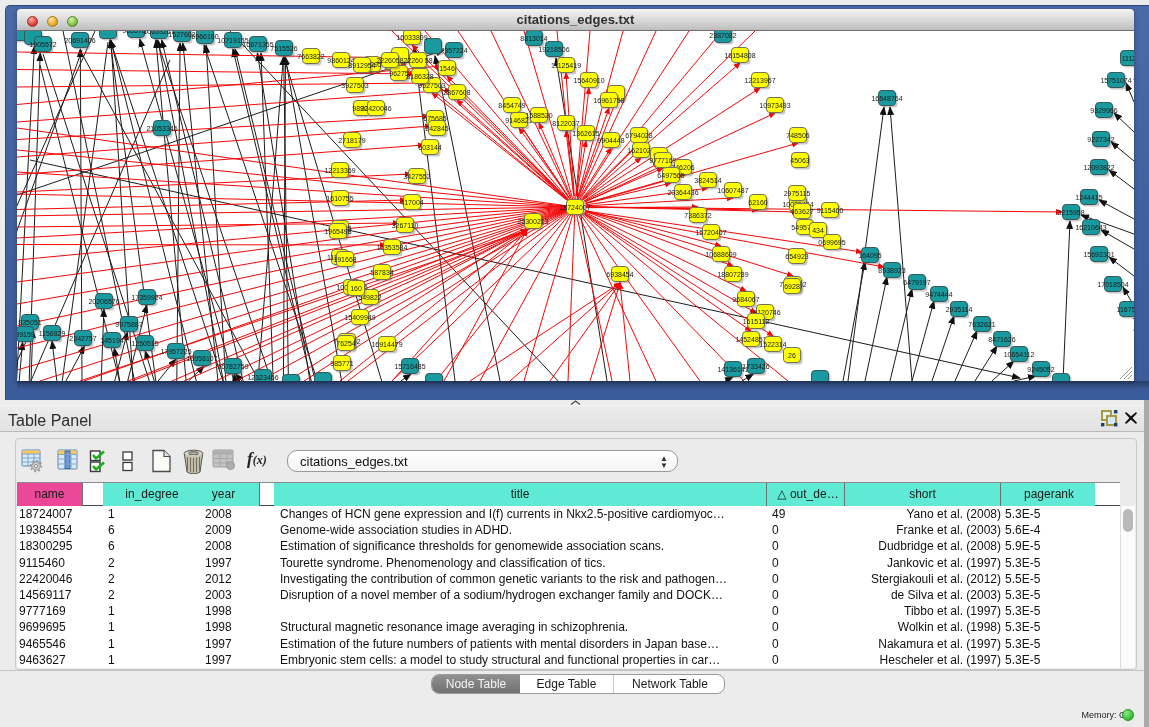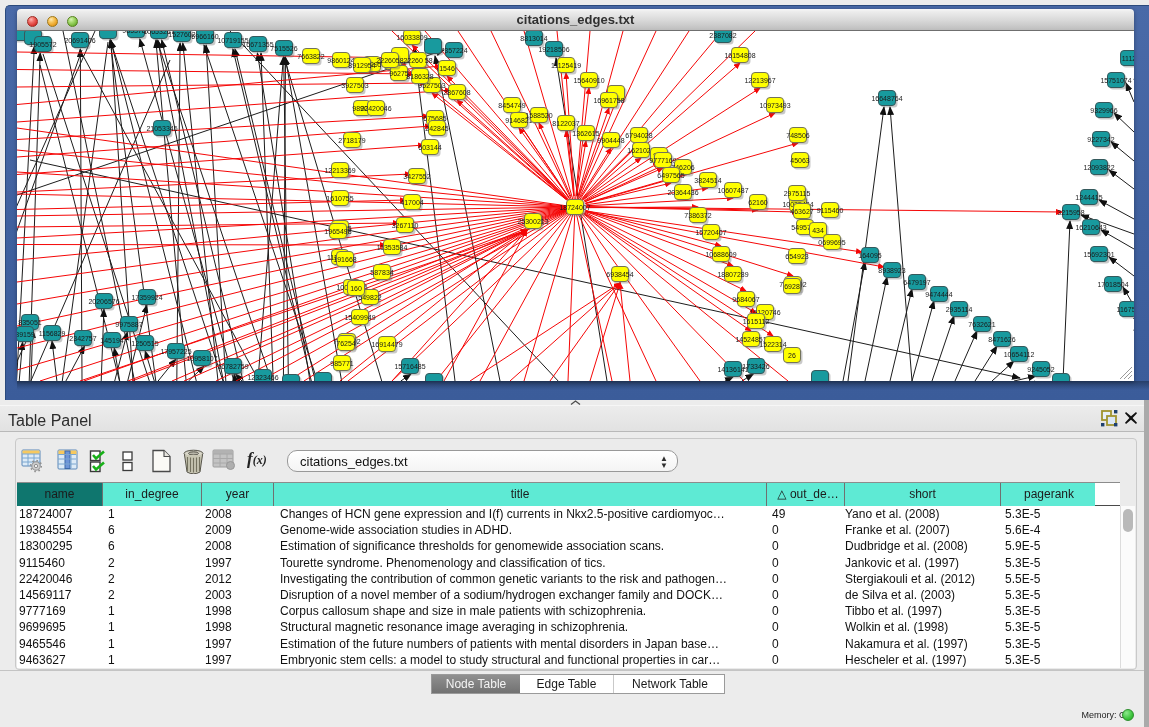--- a/index.html
+++ b/index.html
@@ -21,43 +21,43 @@
 
 #tpbar{left:0;top:405px;width:1149px;height:27px;background:linear-gradient(180deg,#ececec,#e2e2e2);border-top:1px solid #f6f6f6;border-bottom:1px solid #b9b9b9}
 #tpbar .t{position:absolute;left:8px;top:6px;font-size:16px;color:#2c2c2c}
 
 #panel{left:15px;top:438px;width:1122px;height:232px;background:#ebebeb;border:1px solid #c9c9c9;border-radius:4px}
 #combo{left:287px;top:450px;width:391px;height:22px;background:linear-gradient(180deg,#ffffff,#f4f4f4);border:1px solid #999;border-radius:10px;font-size:13px;color:#111;padding:2.5px 0 0 12px}
 #combo .arr{position:absolute;right:9px;top:3.5px;font-size:8px;color:#2e2e2e;line-height:7.5px;text-align:center}
 
 #thead{left:17px;top:482px;width:1103px;height:24px;background:#fff;border-top:1px solid #8c8c8c;border-bottom:1px solid #4a4a4a;font-size:12px;color:#1c1c1c}
 #thead span{position:absolute;top:0;height:23px;line-height:23px;text-align:center;background:#5eead4;border-right:1px solid #707070}
-#thead .h0{left:0;width:86px;background:#0f766e}
+#thead .h0{left:0;width:66px;background:#ec4899}
 #thead .h1{left:86px;width:99px}
-#thead .h2{left:185px;width:72px}
+#thead .h2{left:171px;width:72px}
 #thead .h3{left:257px;width:493px}
 #thead .h4{left:750px;width:78px;text-align:center;padding-left:5px}
 #thead .h5{left:828px;width:156px}
 #thead .h6{left:984px;width:97px}
 #tbody{left:17px;top:506px;width:1103px;height:162px;background:#fff;overflow:hidden}
 .tr{position:absolute;left:0;width:1103px;height:16.2px;font-size:12px;color:#111;white-space:nowrap}
 .tr .c{position:absolute;top:1px;display:block;overflow:hidden}
 .c0{left:2px;width:84px}
 .c1{left:91px;width:92px}
 .c2{left:188px;width:66px}
 .c3{left:263px;width:487px}
 .c4{left:755px;width:70px}
-.c5{left:828px;width:156px;text-align:left}
+.c5{left:828px;width:156px;text-align:right}
 .c6{left:988px;width:92px}
 #vscroll{left:1120px;top:506px;width:15px;height:162px;background:#fbfbfb;border-left:1px solid #dcdcdc}
 #vthumb{left:1122.5px;top:509px;width:10px;height:23px;background:#b9b9b9;border-radius:5px}
 #tblright{left:1095px;top:482px;width:25px;height:24px;background:#fff;border-top:1px solid #8c8c8c;border-bottom:1px solid #4a4a4a}
 
 #tabline{left:0;top:670px;width:1149px;height:1px;background:#c4c4c4}
-#tabs{left:431px;top:674px;width:294px;height:20px;border:1px solid #9a9a9a;border-radius:0;background:#fff;font-size:12px;color:#1a1a1a;overflow:hidden}
+#tabs{left:431px;top:674px;width:294px;height:20px;border:1px solid #9a9a9a;border-radius:8px;background:#fff;font-size:12px;color:#1a1a1a;overflow:hidden}
 #tabs span{position:absolute;top:0;height:20px;line-height:19px;text-align:center}
 #tabs .s0{left:0;width:88px;background:linear-gradient(180deg,#909090,#6e6e6e);color:#f4f4f4}
 #tabs .s1{left:88px;width:94px;border-right:1px solid #c9c9c9}
 #tabs .s2{left:182px;width:112px}
 
 #status{left:16px;top:702px;width:1149px;height:25px}
 #status .t{position:absolute;right:33px;top:8px;font-size:9px;color:#222}
 #memdot{left:1122px;top:709px;width:12px;height:12px;border-radius:50%;background:radial-gradient(circle at 35% 30%,#8ce98c,#3dc43d 60%,#23a523);border:1px solid #2c8f2c}
 #rstrip{left:1144px;top:400px;width:5px;height:327px;background:#aaaaaa}
 .icon{position:absolute;top:449px}
@@ -1089,21 +1089,21 @@
       <span class="c c4">49</span>
       <span class="c c5">Yano et al. (2008)</span>
       <span class="c c6">5.3E‑5</span>
     </div>
 <div class="tr" style="top:16.2px">
       <span class="c c0">19384554</span>
       <span class="c c1">6</span>
       <span class="c c2">2009</span>
       <span class="c c3">Genome‑wide association studies in ADHD.</span>
       <span class="c c4">0</span>
-      <span class="c c5">Franke et al. (2007)</span>
+      <span class="c c5">Franke et al. (2003)</span>
       <span class="c c6">5.6E‑4</span>
     </div>
 <div class="tr" style="top:32.4px">
       <span class="c c0">18300295</span>
       <span class="c c1">6</span>
       <span class="c c2">2008</span>
       <span class="c c3">Estimation of significance thresholds for genomewide association scans.</span>
       <span class="c c4">0</span>
       <span class="c c5">Dudbridge et al. (2008)</span>
       <span class="c c6">5.9E‑5</span>
@@ -1132,21 +1132,20 @@
       <span class="c c2">2003</span>
       <span class="c c3">Disruption of a novel member of a sodium/hydrogen exchanger family and DOCK…</span>
       <span class="c c4">0</span>
       <span class="c c5">de Silva et al. (2003)</span>
       <span class="c c6">5.3E‑5</span>
     </div>
 <div class="tr" style="top:97.2px">
       <span class="c c0">9777169</span>
       <span class="c c1">1</span>
       <span class="c c2">1998</span>
-      <span class="c c3">Corpus callosum shape and size in male patients with schizophrenia.</span>
       <span class="c c4">0</span>
       <span class="c c5">Tibbo et al. (1997)</span>
       <span class="c c6">5.3E‑5</span>
     </div>
 <div class="tr" style="top:113.4px">
       <span class="c c0">9699695</span>
       <span class="c c1">1</span>
       <span class="c c2">1998</span>
       <span class="c c3">Structural magnetic resonance image averaging in schizophrenia.</span>
       <span class="c c4">0</span>

